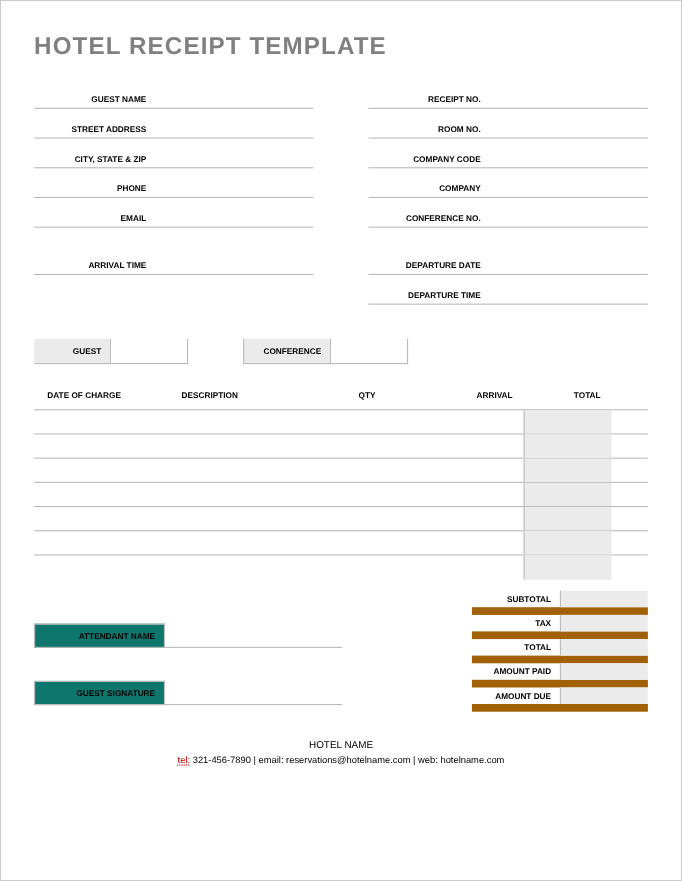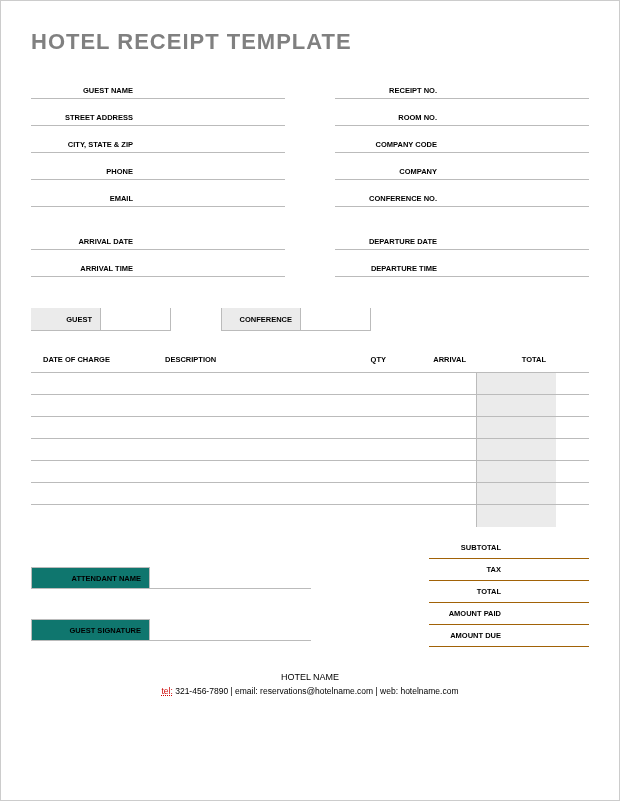--- a/index.html
+++ b/index.html
@@ -72,29 +72,29 @@
     border-bottom: 1px solid #bbb;
   }
   .ct-row {
     display: flex;
     height: 22px;
     border-bottom: 1px solid #bbb;
   }
   .ct-row.last { border-bottom: none; }
   .ct-date { width: 130px; padding-left: 12px; }
   .ct-desc { width: 165px; padding-left: 4px; }
-  .ct-qty { width: 70px; text-align: right; padding-right: 10px; }
+  .ct-qty { width: 70px; text-align: left; padding-right: 10px; }
   .ct-amount { width: 80px; text-align: right; padding-right: 10px; }
   .ct-total { width: 80px; text-align: right; padding-right: 10px; }
   .ct-row .ct-total { background: #ebebeb; border-left: 1px solid #bbb; }
 
   .totals-area { display: flex; margin-top: 0; }
   .totals-left { flex: 1; }
   .totals-right { width: 160px; }
-  .tot-row { display: flex; height: 22px; border-bottom: 1px solid #a16207; align-items: center; }
+  .tot-row { display: flex; height: 22px; border-bottom: 7px solid #a16207; }
   .tot-label {
     width: 80px;
     font-size: 7.5px;
     font-weight: bold;
     text-align: right;
     padding-right: 8px;
     display: flex;
     align-items: center;
     justify-content: flex-end;
   }
@@ -183,24 +183,20 @@
       </div>
     <div class="info-row">
         <div class="info-label">CONFERENCE NO.</div>
         <div class="info-value"></div>
       </div>
   </div>
 </div>
 
 <div class="info-grid">
   <div class="info-col">
-    <div class="info-row">
-        <div class="info-label">ARRIVAL DATE</div>
-        <div class="info-value"></div>
-      </div>
     <div class="info-row">
         <div class="info-label">ARRIVAL TIME</div>
         <div class="info-value"></div>
       </div>
   </div>
   <div class="info-col">
     <div class="info-row">
         <div class="info-label">DEPARTURE DATE</div>
         <div class="info-value"></div>
       </div>

